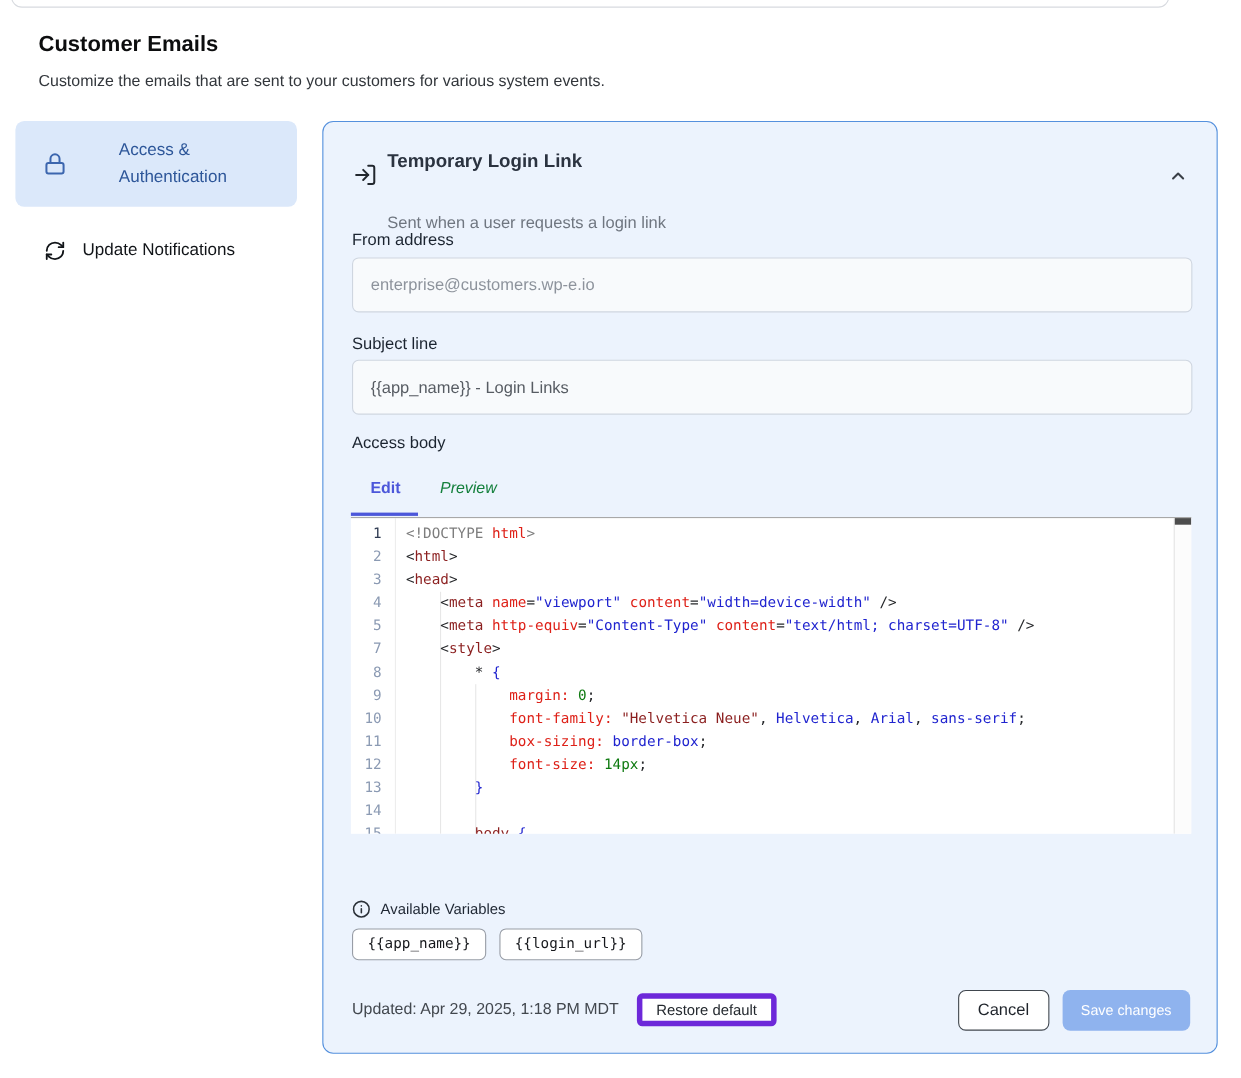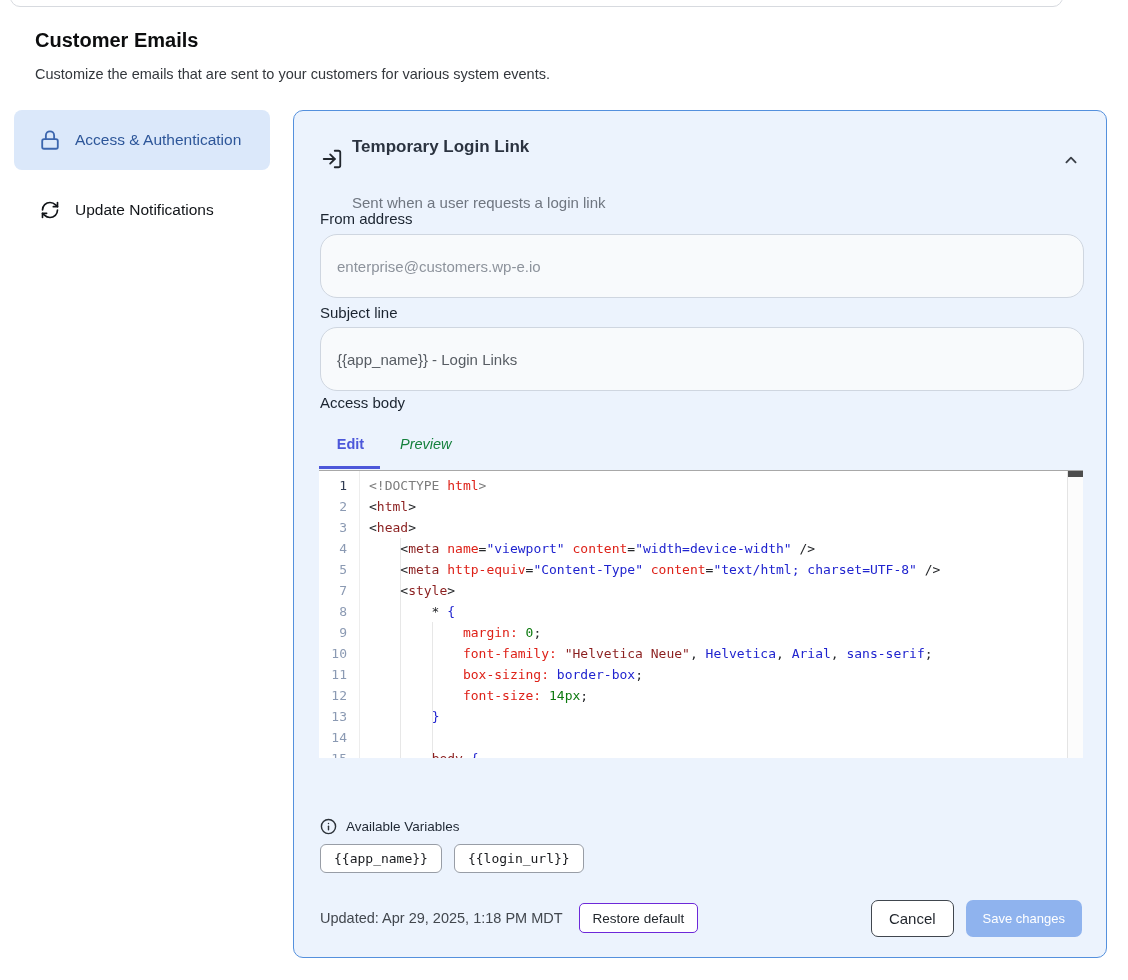--- a/index.html
+++ b/index.html
@@ -10,40 +10,40 @@
   
   .top-card-edge { position:absolute; left:10px; top:-40px; width:1053px; height:47px;
     border:1px solid #d7dadf; border-radius:10px; background:#fff; }
 
   .page-title { position:absolute; left:35px; top:29px; font-size:20px; font-weight:700; color:#0c0d0e; }
   .page-subtitle { position:absolute; left:35px; top:66px; font-size:14.5px; color:#33373c; }
 
   
   .sidebar { position:absolute; left:14px; top:110px; width:256px; }
   .side-item { display:flex; align-items:center; border-radius:8px; cursor:pointer; }
-  .side-item.active { background:#dbe8fa; height:60px; }
+  .side-item.active { background:#dbe8fa; height:78px;gap:33px; }
   .side-item.active .side-label { color:#2d5699; }
   .side-item.plain { height:48px; margin-top:16px; }
   .side-icon { width:24px; height:24px; margin-left:24px; flex:0 0 24px; display:flex; align-items:center; justify-content:center; }
   .side-label { margin-left:13px; font-size:15.5px; line-height:24px; font-weight:500; color:#111418; width:172px; }
 
   
   .panel { position:absolute; left:293px; top:110px; width:814px; height:848px;
     background:#ecf3fd; border:1px solid #5490dd; border-radius:10px; }
 
   .hdr-icon { position:absolute; left:27px; top:37px; width:22px; height:22px; }
   .hdr-title { position:absolute; left:58px; top:26px; font-size:17px; font-weight:700; color:#2b3340; }
   .hdr-sub { position:absolute; left:58px; top:55px; font-size:15px; color:#6f7680;margin-top:28px; }
   .collapse-btn { position:absolute; right:24px; top:38px; width:22px; height:22px; cursor:pointer; }
 
   .field-label { position:absolute; left:26px; font-size:15px; color:#1b2430; }
   .lbl-from { top:99px; } .lbl-subject { top:193px; } .lbl-body { top:283px; }
 
-  .text-input { position:absolute; left:26px; width:764px; height:64px; background:#f8fafc;
-    border:1px solid #cfd6e0; border-radius:17px; padding:0 16px; font-size:15px;
+  .text-input { position:absolute; left:26px; width:764px; height:50px; background:#f8fafc;
+    border:1px solid #cfd6e0; border-radius:6px; padding:0 16px; font-size:15px;
     font-family:"Liberation Sans", sans-serif; outline:none; }
   .input-from { top:123px; color:#8d939c; }
   .input-subject { top:216px; color:#575c63; }
 
   .tab { position:absolute; top:325px; font-size:14.5px; cursor:pointer; }
   .tab-edit { left:26px; width:61px; text-align:center; color:#4c57da; font-weight:700; }
   .tab-preview { left:106px; color:#15803d;font-style:italic; }
   .tab-underline { position:absolute; left:25px; top:355px; width:61px; height:3px; background:#4c57da; }
 
   
@@ -69,21 +69,21 @@
   .vars-label { margin-left:9px; font-size:13.5px; color:#1f2733; }
   .chips { position:absolute; left:26px; top:733px; display:flex; gap:12px; }
   .chip { height:29px; padding:0 13px; display:flex; align-items:center; background:#ffffff;
     border:1px solid #989da6; border-radius:6px; font-family:"DejaVu Sans Mono", monospace;
     font-size:13px; color:#16181c; cursor:pointer; }
 
   .footer { position:absolute; left:26px; right:24px; top:787px; height:40px; display:flex; align-items:center; }
   .updated { font-size:14.5px; color:#42474e; }
   .btn { font-family:"Liberation Sans", sans-serif; cursor:pointer; background:#ffffff; }
   .btn-restore { margin-left:16px; height:30px; padding:0 13px; font-size:13.5px; color:#23282e;
-    border:1px solid #6d28d9; border-radius:5px; }
+    border:5px solid #6d28d9; border-radius:5px; }
   .spacer { flex:1; }
   .btn-cancel { height:37px; padding:0 17px; font-size:15px; color:#1f242b;
     border:1px solid #40464e; border-radius:7px; }
   .btn-save { margin-left:12px; height:37px; padding:0 17px; font-size:13px; color:#ffffff;
     background:#8fb3ee; border:none; border-radius:7px; }
 
   svg { display:block; }
 </style>
 </head>
 <body>

